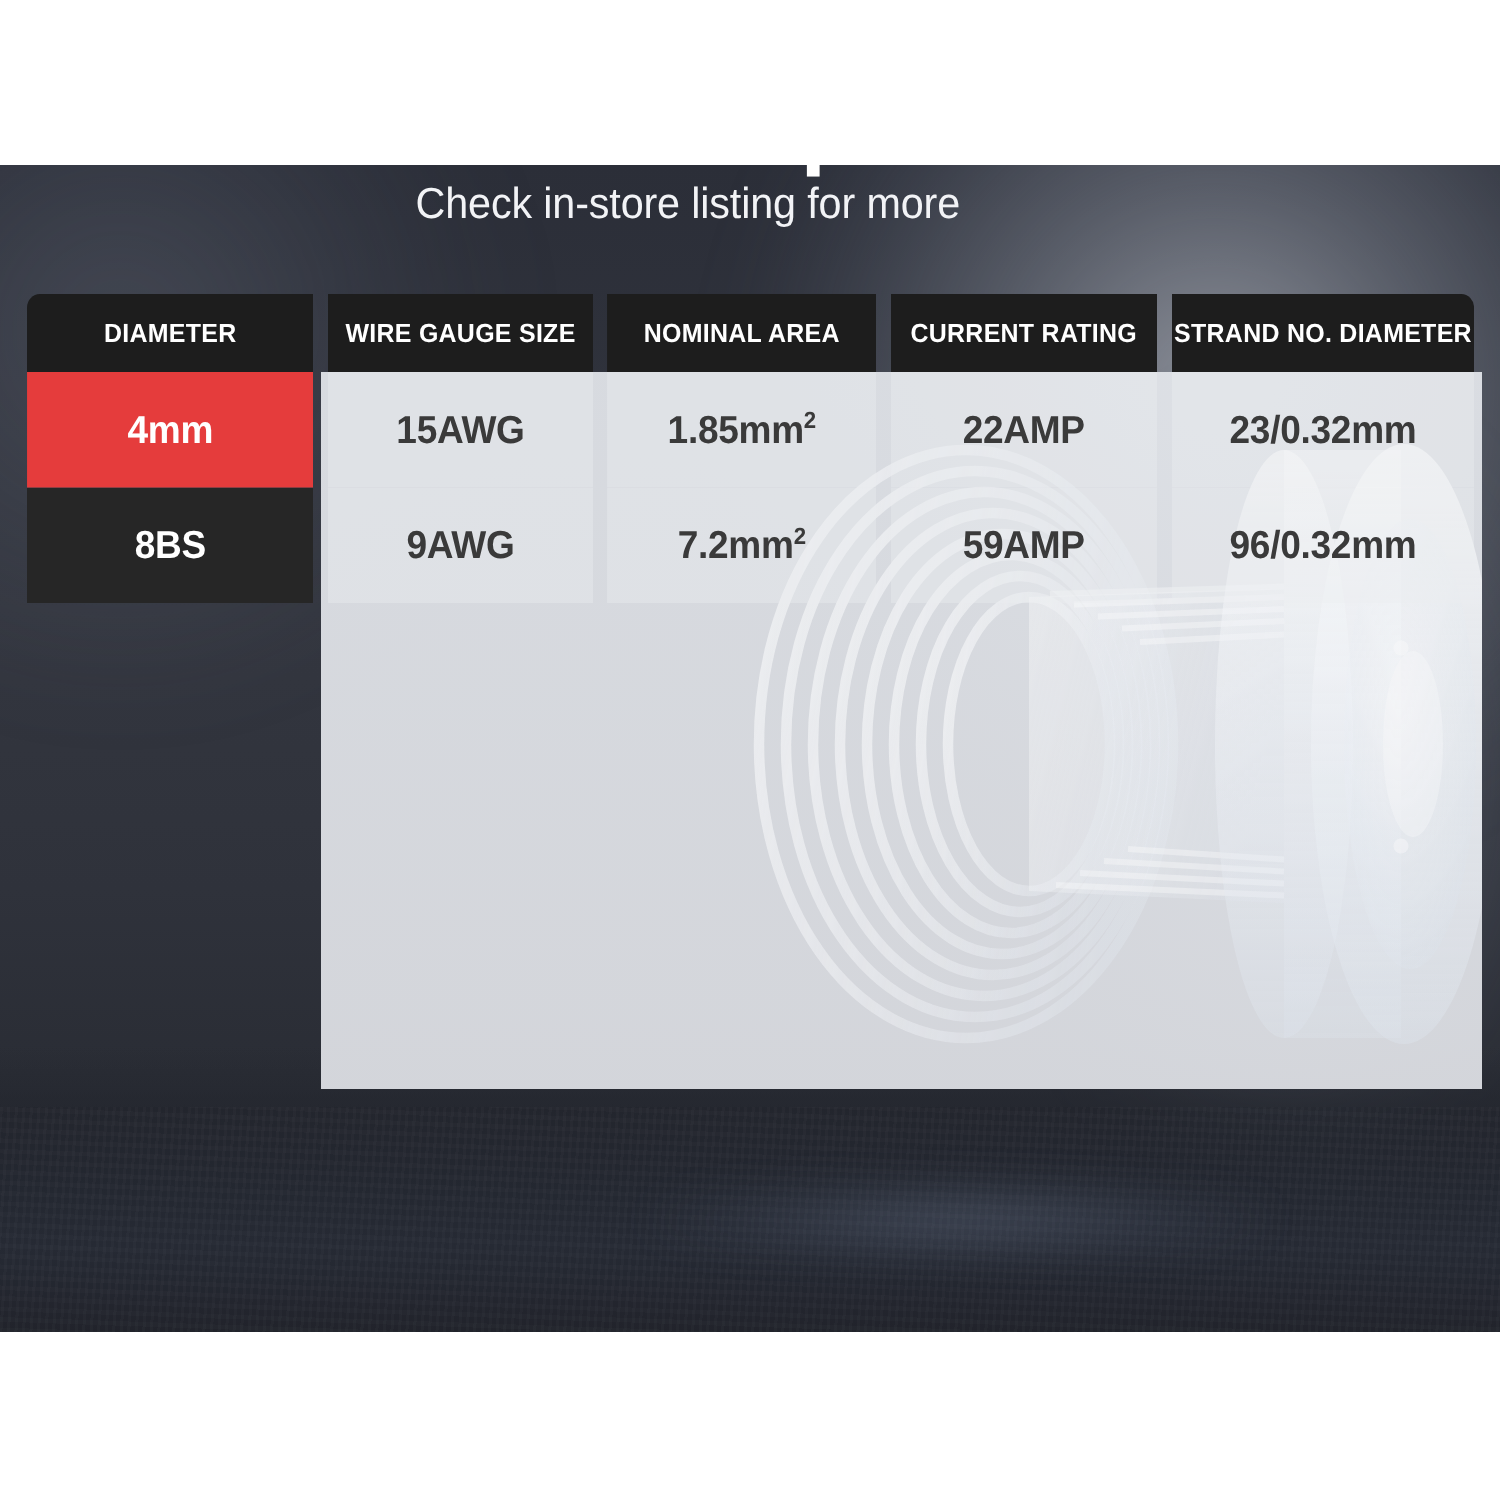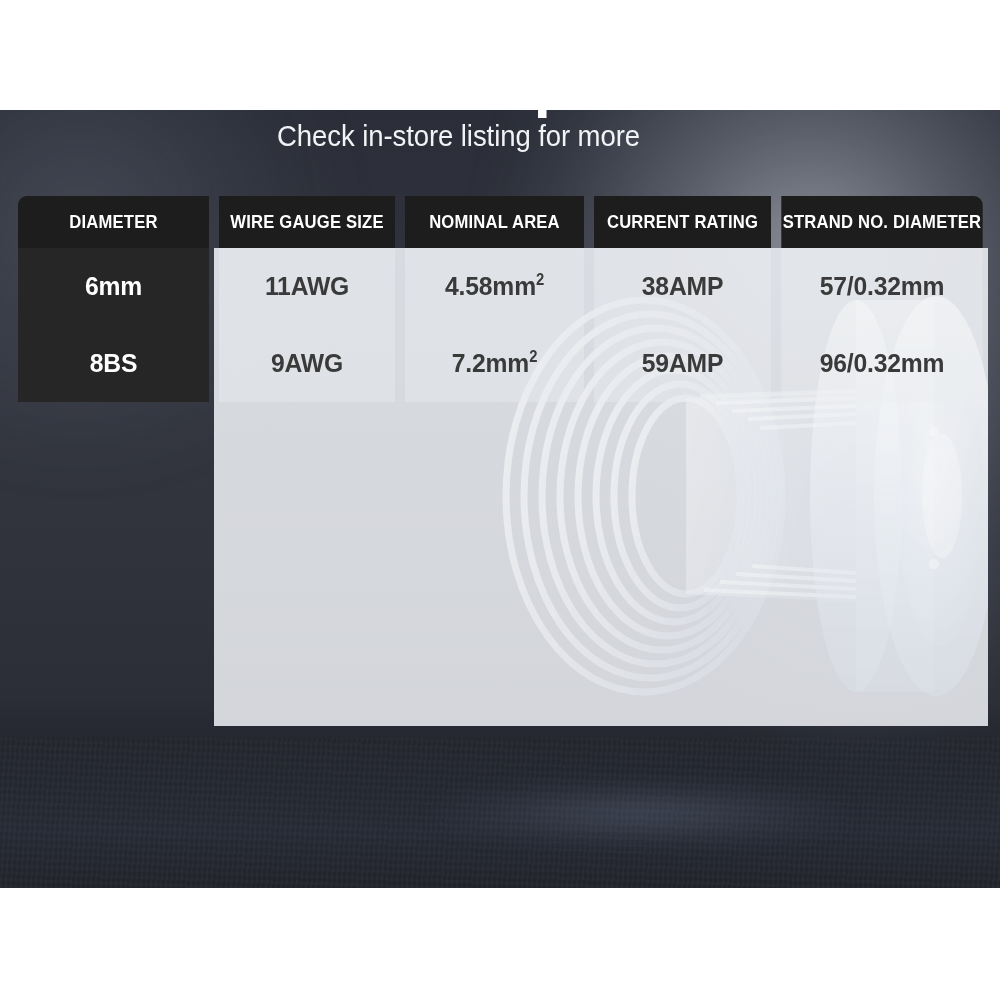--- a/index.html
+++ b/index.html
@@ -368,28 +368,28 @@
           <th>WIRE GAUGE SIZE</th>
           <th>NOMINAL AREA</th>
           <th>CURRENT RATING</th>
           <th>STRAND NO. DIAMETER</th>
         </tr>
       </thead>
       <tbody>
 
 
 
-
-        <tr>
-          <td class="diameter">6mm</td>
-          <td class="value">11AWG</td>
-          <td class="value"><span>4.58mm</span><sup>2</sup></td>
-          <td class="value">38AMP</td>
-          <td class="value">57/0.32mm</td>
+        <tr class="highlight">
+          <td class="diameter">4mm</td>
+          <td class="value">15AWG</td>
+          <td class="value"><span>1.85mm</span><sup>2</sup></td>
+          <td class="value">22AMP</td>
+          <td class="value">23/0.32mm</td>
         </tr>
+
 
 
         <tr>
           <td class="diameter">8BS</td>
           <td class="value">9AWG</td>
           <td class="value"><span>7.2mm</span><sup>2</sup></td>
           <td class="value">59AMP</td>
           <td class="value">96/0.32mm</td>
         </tr>
 

